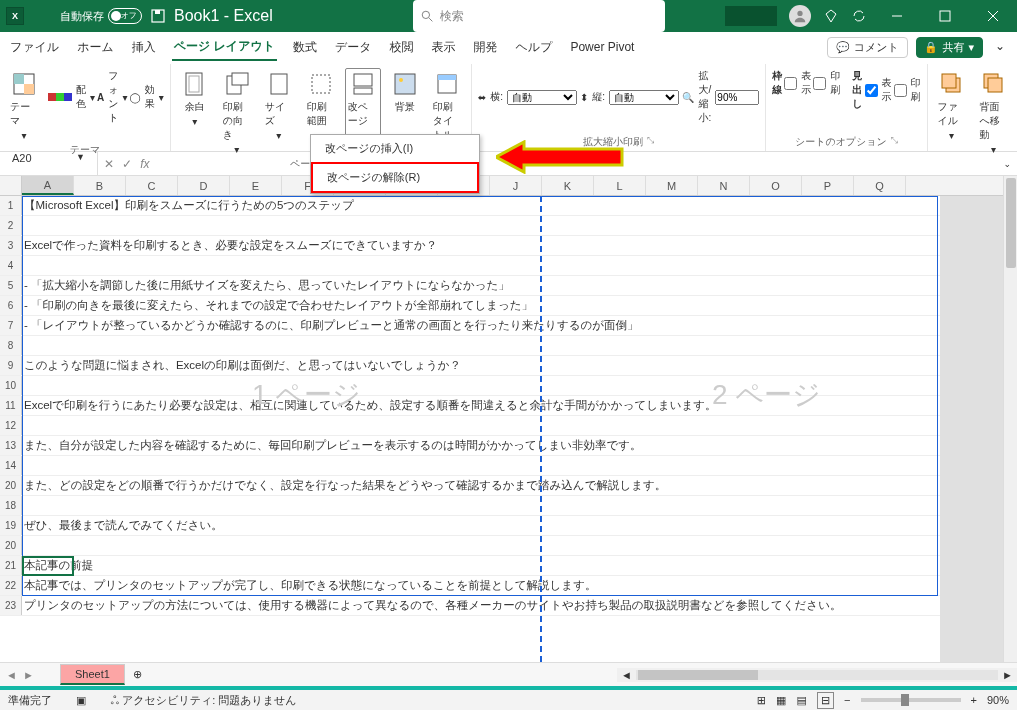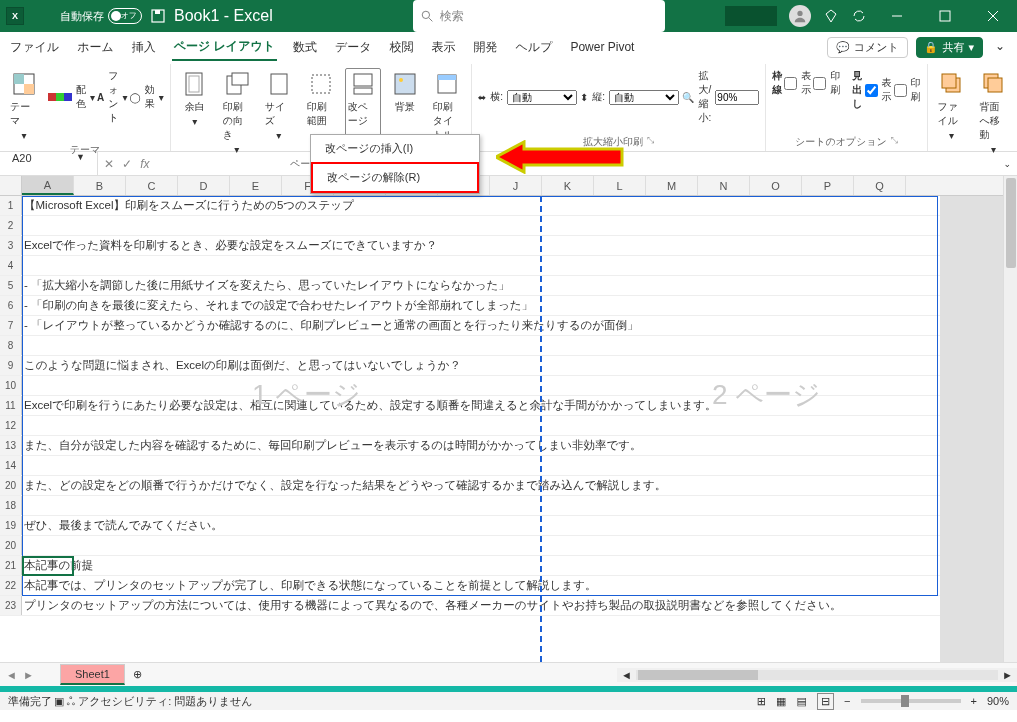--- a/index.html
+++ b/index.html
@@ -53,21 +53,21 @@
 .watermark{ position:absolute; font-size:28px; color:#ccc; z-index:1; pointer-events:none;margin-left:32px;}
 .grey-zone{ position:absolute; background:#e0e0e0; z-index:0;}
 .vscroll{ width:14px; background:#f0f0f0; border-left:1px solid #ddd; position:absolute; right:0; top:0; bottom:0;}
 .vscroll .thumb{ width:10px; margin:2px auto 0; background:#c4c4c4; height:90px; border-radius:2px;}
 .tabstrip{ height:24px; border-top:1px solid #ddd; display:flex; align-items:center; background:#f7f7f7; font-size:11px;}
 .tabnav{ width:60px; display:flex; gap:6px; padding:0 6px; color:#888;}
 .sheet-tab{ padding:3px 14px; background:#fca5a5; border:1px solid #ccc; border-bottom:2px solid #127245;}
 .hscroll{ margin-left:auto; width:400px; height:14px; background:#f0f0f0; display:flex; align-items:center;}
 .hscroll .track{ flex:1; height:10px; background:#e4e4e4; position:relative;}
 .hscroll .thumb{ position:absolute; left:2px; width:120px; height:10px; background:#c4c4c4;}
-.statusbar{ height:24px; background:#f3f3f3; border-top:6px solid #14b8a6; display:flex; align-items:center; padding:0 8px; font-size:11px; gap:2px;}
+.statusbar{ height:24px; background:#f3f3f3; border-top:4px solid #14b8a6; display:flex; align-items:center; padding:0 8px; font-size:11px; gap:24px;}
 .statusbar .right{ margin-left:auto; display:flex; align-items:center; gap:10px;}
 .zoom-slider{ width:100px; height:4px; background:#ccc; position:relative;}
 .zoom-slider .knob{ width:8px; height:12px; background:#888; position:absolute; left:40%; top:-4px;}
 .launcher{font-size:9px;color:#888;}
 svg{display:block;}
 </style>
 </head>
 <body>
 
 <div class="titlebar">

